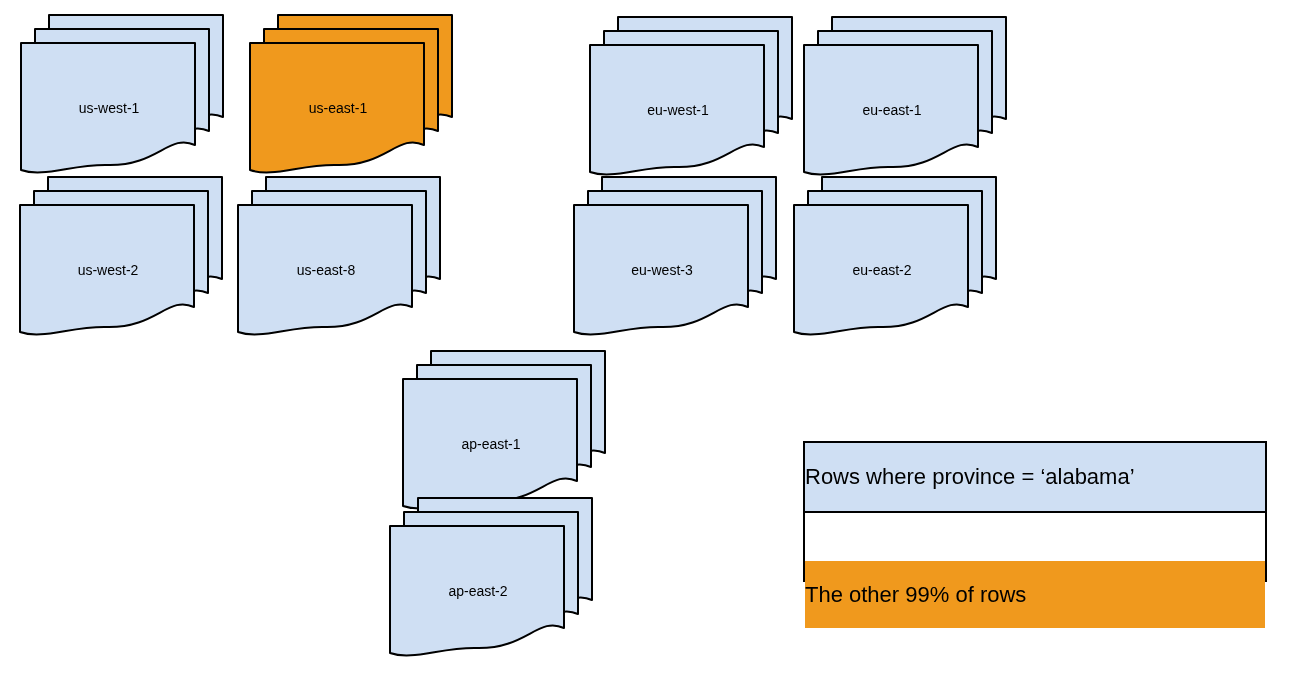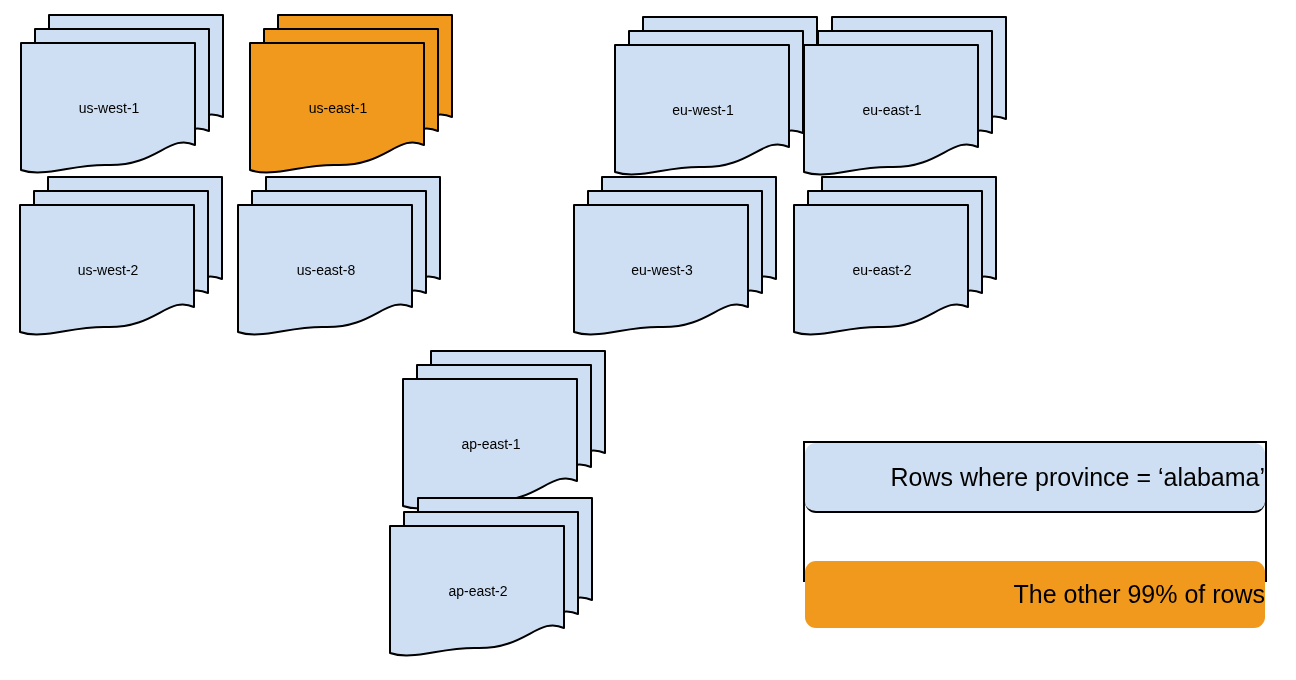--- a/index.html
+++ b/index.html
@@ -47,24 +47,23 @@
   }
   .legend {
     position: absolute;
     box-sizing: border-box;
     border: 2px solid var(--stroke, #000000);
   }
   .legend-row {
     box-sizing: border-box;
     display: flex;
     align-items: center;
-    justify-content: flex-end;
-    font-size: 25px;
+    justify-content: flex-start;
+    font-size: 22px;
     white-space: nowrap;
-    border-radius: 11px;
   }
   .legend-row[data-pos="top"] {
     height: 70px;
     border-bottom: 2px solid var(--stroke, #000000);
     background: var(--doc-blue);
   }
   .legend-row[data-pos="bottom"] {
     height: 67px;
     background: var(--doc-orange);
     margin-top: 48px;
@@ -91,21 +90,21 @@
     <div class="stack-label">us-west-1</div>
   </div>
     <div class="stack" style="left: 249px; top: 14px;">
     <svg width="206" height="162" viewBox="0 0 206 162" aria-hidden="true">
       <path class="doc" transform="translate(28,0)" d="M1,1 L175,1 L175,103 C149,91 138,124 88,123 C52,122 24,136 1,128 Z" style="fill: rgb(240, 153, 29);"></path>
       <path class="doc" transform="translate(14,14)" d="M1,1 L175,1 L175,103 C149,91 138,124 88,123 C52,122 24,136 1,128 Z" style="fill: rgb(240, 153, 29);"></path>
       <path class="doc" transform="translate(0,28)" d="M1,1 L175,1 L175,103 C149,91 138,124 88,123 C52,122 24,136 1,128 Z" style="fill: rgb(240, 153, 29);"></path>
     </svg>
     <div class="stack-label">us-east-1</div>
   </div>
-    <div class="stack" style="left: 614px; top: 16px;">
+    <div class="stack" style="left: 589px; top: 16px;">
     <svg width="206" height="162" viewBox="0 0 206 162" aria-hidden="true">
       <path class="doc" transform="translate(28,0)" d="M1,1 L175,1 L175,103 C149,91 138,124 88,123 C52,122 24,136 1,128 Z" style="fill: rgb(207, 223, 243);"></path>
       <path class="doc" transform="translate(14,14)" d="M1,1 L175,1 L175,103 C149,91 138,124 88,123 C52,122 24,136 1,128 Z" style="fill: rgb(207, 223, 243);"></path>
       <path class="doc" transform="translate(0,28)" d="M1,1 L175,1 L175,103 C149,91 138,124 88,123 C52,122 24,136 1,128 Z" style="fill: rgb(207, 223, 243);"></path>
     </svg>
     <div class="stack-label">eu-west-1</div>
   </div>
     <div class="stack" style="left: 803px; top: 16px;">
     <svg width="206" height="162" viewBox="0 0 206 162" aria-hidden="true">
       <path class="doc" transform="translate(28,0)" d="M1,1 L175,1 L175,103 C149,91 138,124 88,123 C52,122 24,136 1,128 Z" style="fill: rgb(207, 223, 243);"></path>

